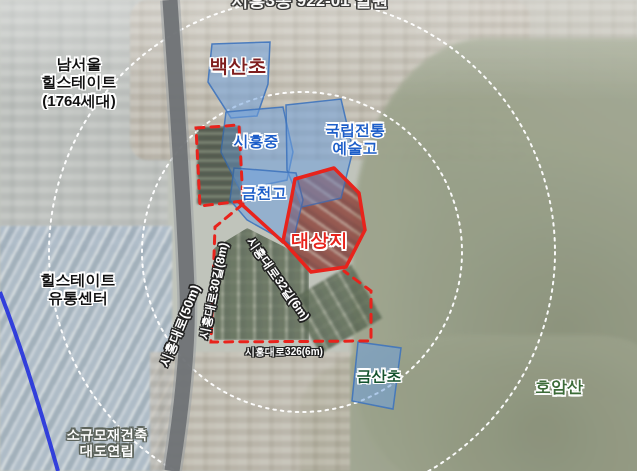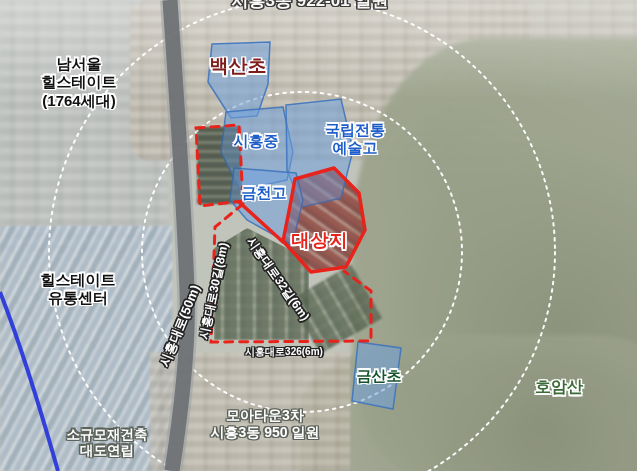--- a/index.html
+++ b/index.html
@@ -146,19 +146,17 @@
   <div class="lbl ob nowrap" style="left:214px;top:291px;font-size:12px;transform:translate(-50%,-50%) rotate(-78deg);">시흥대로30길(8m)</div>
 
   <div class="lbl ob nowrap" style="left:278px;top:279px;font-size:12px;transform:translate(-50%,-50%) rotate(55deg);">시흥대로32길(6m)</div>
 
   <div class="lbl ob nowrap" style="left:284px;top:352px;font-size:10px;">시흥대로326(6m)</div>
 
   <div class="lbl ow" style="left: 379px; top: 376px; font-size: 15px; color: #14532d;">금산초</div>
 
   <div class="lbl ow" style="left: 559px; top: 387px; font-size: 16px; color: rgb(60, 107, 56);">호암산</div>
 
-  <div class="lbl og" style="left:265px;top:424px;font-size:14px;">모아타운3차
-시흥3동 950 일원</div>
 
   <div class="lbl og" style="left:107px;top:443px;font-size:13.5px;">소규모재건축
 대도연립</div>
 
 </div>
 
 </body></html>

